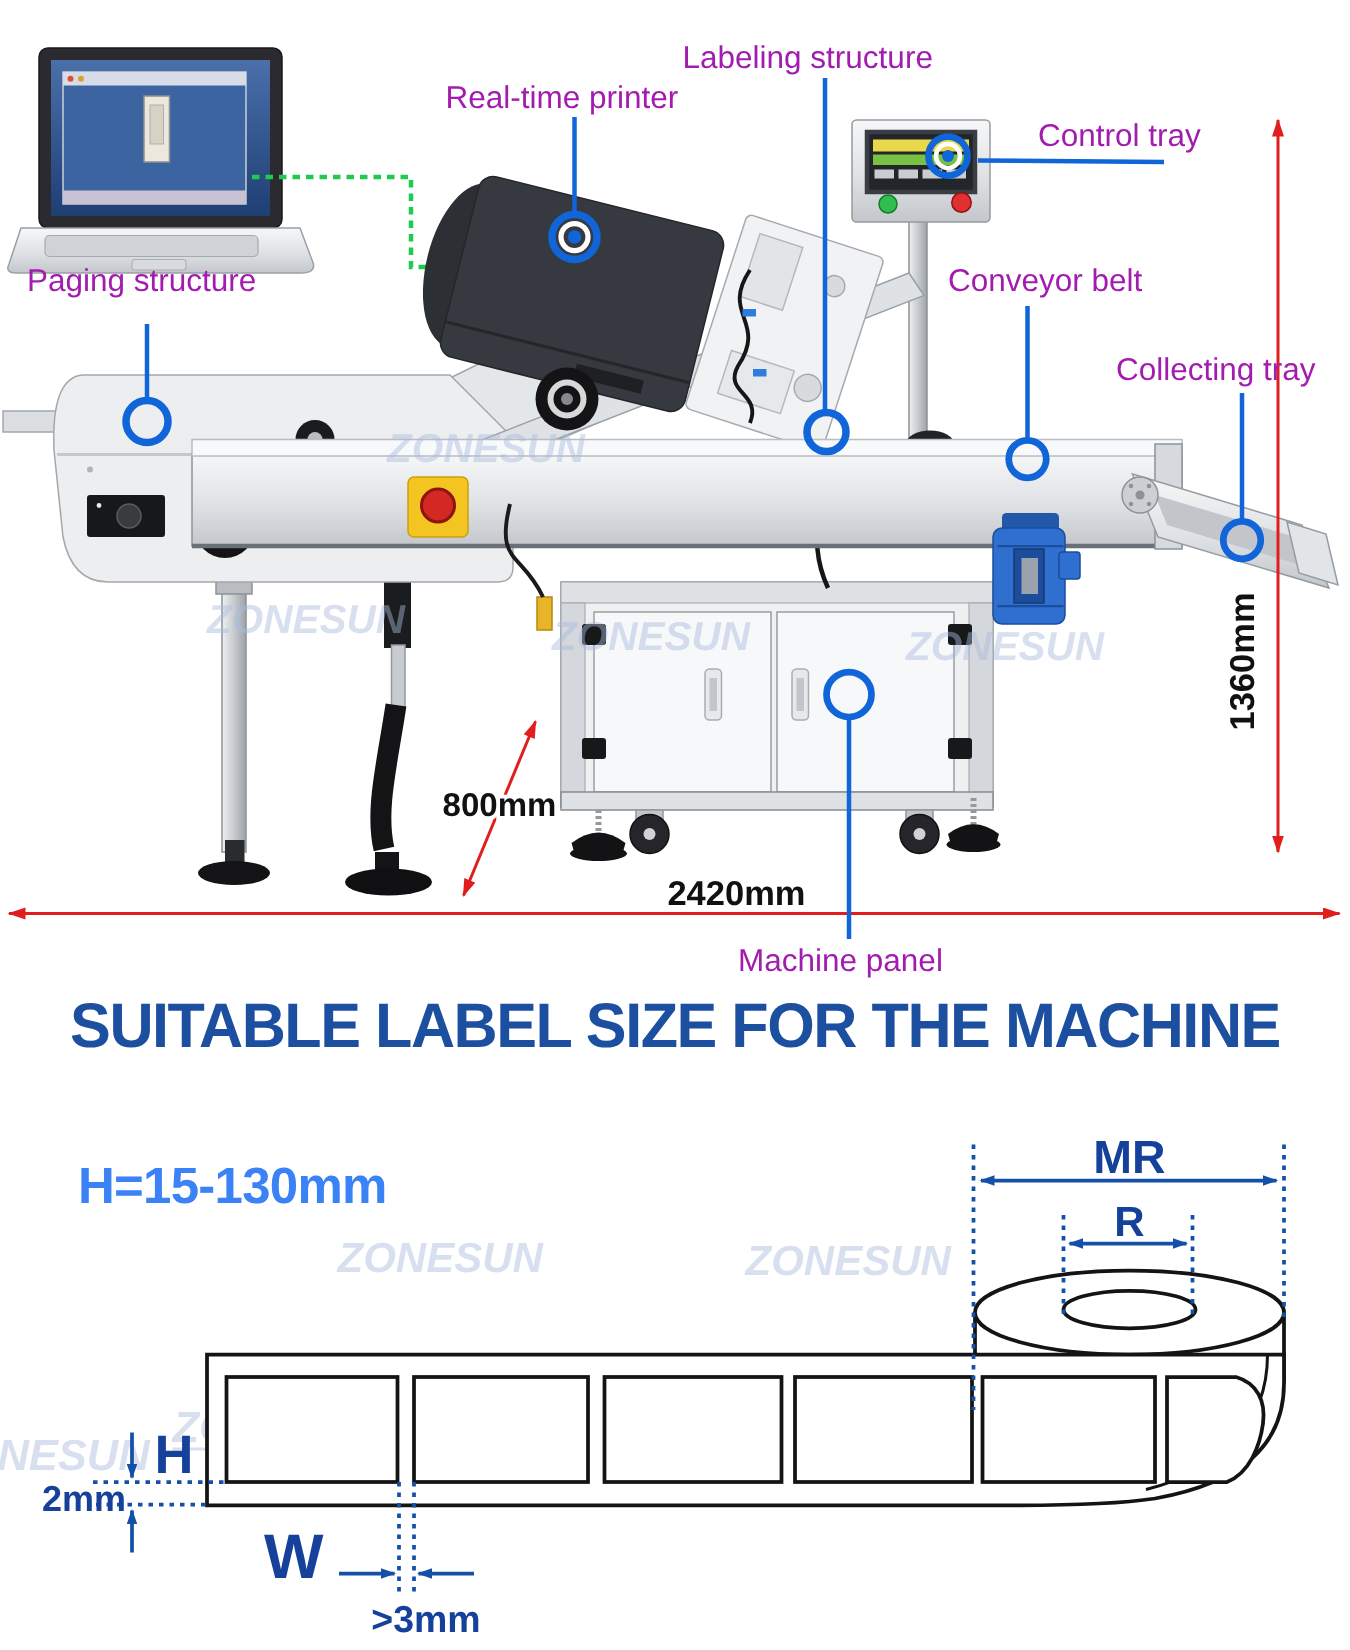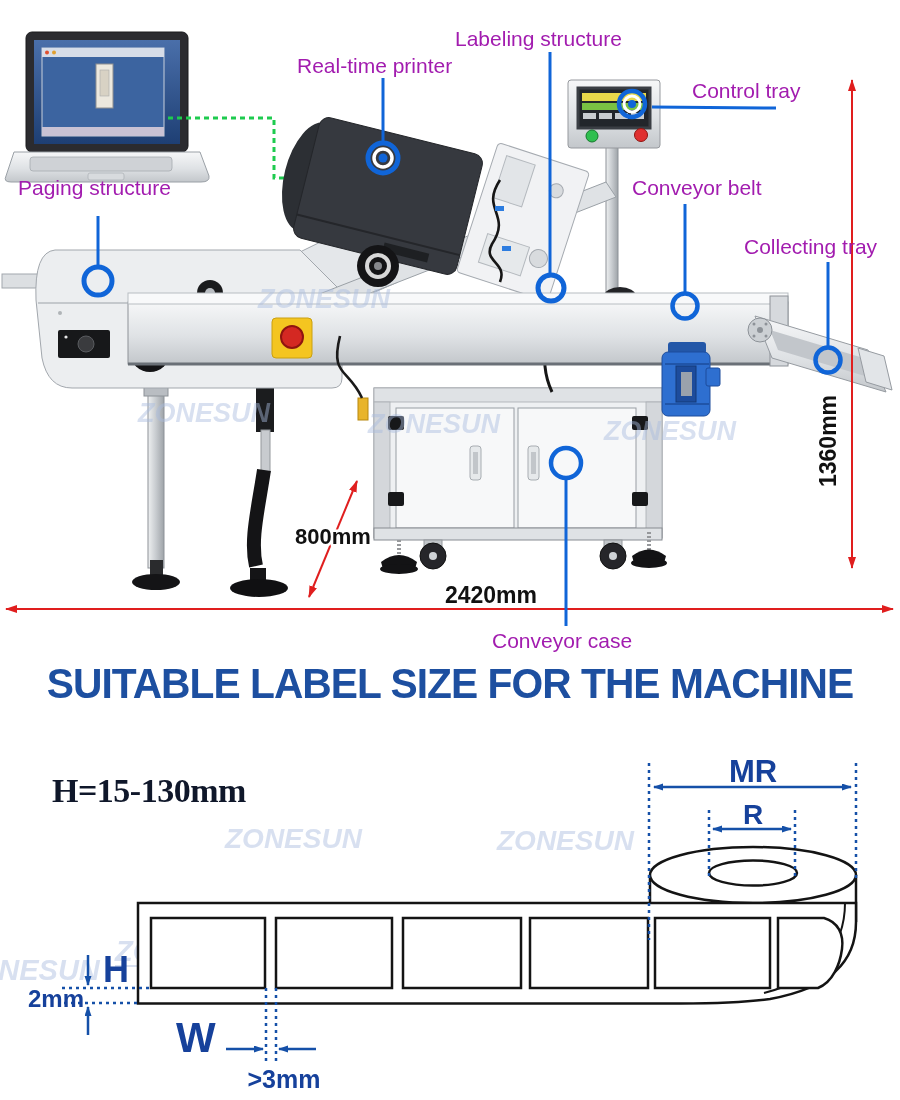--- a/index.html
+++ b/index.html
@@ -3,21 +3,21 @@
 <meta charset="utf-8">
 <style>
   html,body{margin:0;padding:0;background:#ffffff;}
   #stage{position:relative;width:900px;height:1100px;overflow:hidden;background:#ffffff;
          font-family:"Liberation Sans",sans-serif;}
   svg{position:absolute;left:0;top:0;}
   .callout{position:absolute;font-size:21px;color:#a21caf;white-space:nowrap;}
   .heading{position:absolute;left:0;top:660px;width:900px;text-align:center;
            font-size:42px;font-weight:700;color:#1d4fa0;letter-spacing:-1px;
            transform:scaleX(0.97);}
-  .spec{position:absolute;font-size:34px;font-weight:700;color:#0f172a;letter-spacing:-0.5px;white-space:nowrap;font-family:Liberation Serif, serif;}
+  .spec{position:absolute;font-size:34px;font-weight:700;color:#3b82f6;letter-spacing:-0.5px;white-space:nowrap;}
   .dimtext{font-family:"Liberation Sans",sans-serif;font-weight:700;fill:#111111;}
   .navytext{font-family:"Liberation Sans",sans-serif;font-weight:700;fill:#16419b;}
   .wm{font-family:"Liberation Sans",sans-serif;font-style:italic;font-weight:700;fill:#a9bcdf;opacity:0.45;}
 </style>
 </head>
 <body>
 
 <div id="stage">
 
 <svg width="900" height="660" viewBox="0 0 900 660">
@@ -305,18 +305,18 @@
     <text class="navytext" x="284" y="428" font-size="25" font-weight="400" text-anchor="middle">&gt;3mm</text>
   </g>
 </svg>
 
 <div class="callout" style="left:18px;top:176px">Paging structure</div>
 <div class="callout" style="left:297px;top:54px">Real-time printer</div>
 <div class="callout" style="left:455px;top:27px">Labeling structure</div>
 <div class="callout" style="left:692px;top:79px">Control tray</div>
 <div class="callout" style="left:632px;top:176px">Conveyor belt</div>
 <div class="callout" style="left:744px;top:235px">Collecting tray</div>
-<div class="callout" style="left:492px;top:629px">Conveyor case</div>
+<div class="callout" style="left:492px;top:629px">Machine panel</div>
 
 <div class="heading">SUITABLE LABEL SIZE FOR THE MACHINE</div>
 <div class="spec" style="left:52px;top:772px">H=15-130mm</div>
 
 </div>
 
 </body></html>

